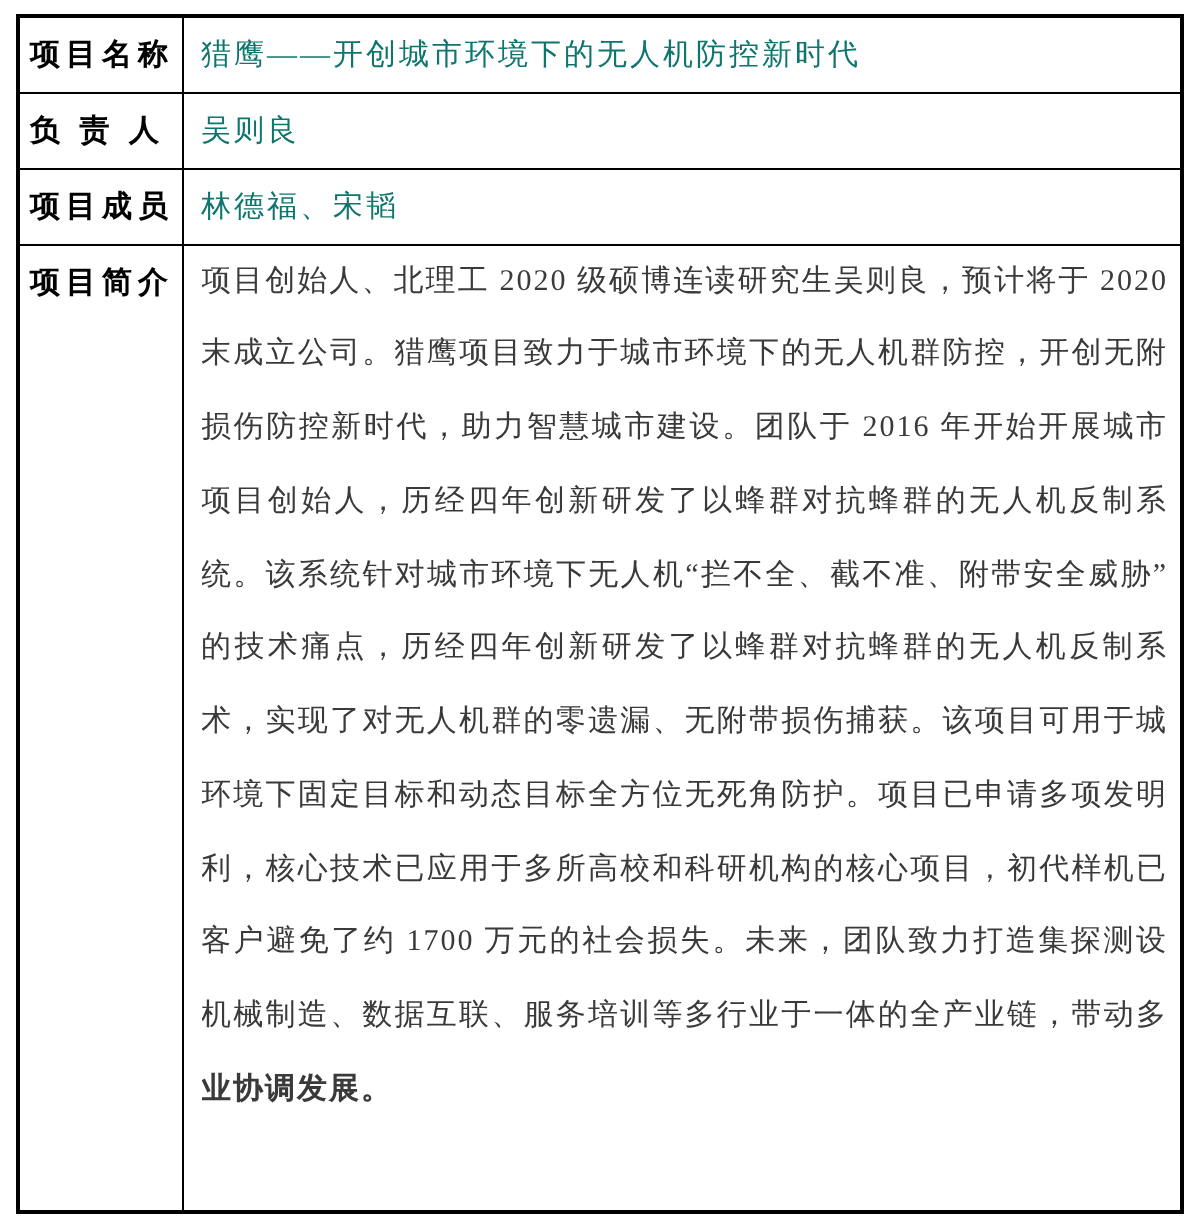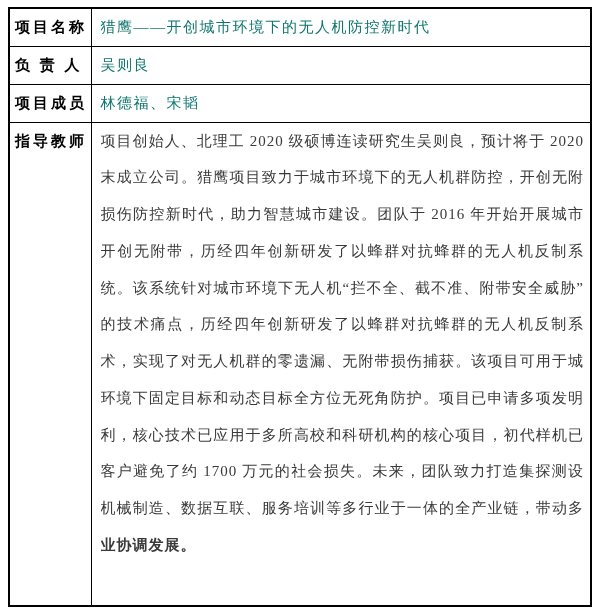--- a/index.html
+++ b/index.html
@@ -95,26 +95,26 @@
     </tr>
     <tr class="small-row">
       <td class="lbl">负 责 人</td>
       <td class="val">吴则良</td>
     </tr>
     <tr class="small-row">
       <td class="lbl">项目成员</td>
       <td class="val">林德福、宋韬</td>
     </tr>
     <tr>
-      <td class="lbl lbl-top">指导教师</td>
+      <td class="lbl lbl-top">项目简介</td>
       <td class="intro">
         <div class="jline">项目创始人、北理工 2020 级硕博连读研究生吴则良，预计将于 2020 年</div>
         <div class="jline">末成立公司。猎鹰项目致力于城市环境下的无人机群防控，开创无附带</div>
         <div class="jline">损伤防控新时代，助力智慧城市建设。团队于 2016 年开始开展城市无</div>
-        <div class="jline">开创无附带，历经四年创新研发了以蜂群对抗蜂群的无人机反制系</div>
+        <div class="jline">项目创始人，历经四年创新研发了以蜂群对抗蜂群的无人机反制系</div>
         <div class="jline">统。该系统针对城市环境下无人机“拦不全、截不准、附带安全威胁”</div>
         <div class="jline">的技术痛点，历经四年创新研发了以蜂群对抗蜂群的无人机反制系</div>
         <div class="jline">术，实现了对无人机群的零遗漏、无附带损伤捕获。该项目可用于城市</div>
         <div class="jline">环境下固定目标和动态目标全方位无死角防护。项目已申请多项发明专</div>
         <div class="jline">利，核心技术已应用于多所高校和科研机构的核心项目，初代样机已为</div>
         <div class="jline">客户避免了约 1700 万元的社会损失。未来，团队致力打造集探测设备、</div>
         <div class="jline">机械制造、数据互联、服务培训等多行业于一体的全产业链，带动多产</div>
         <div class="jline last">业协调发展。</div>
       </td>
     </tr>

